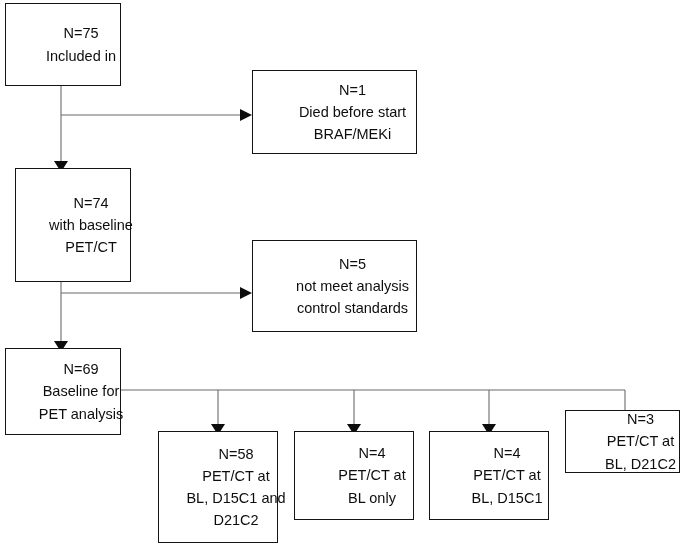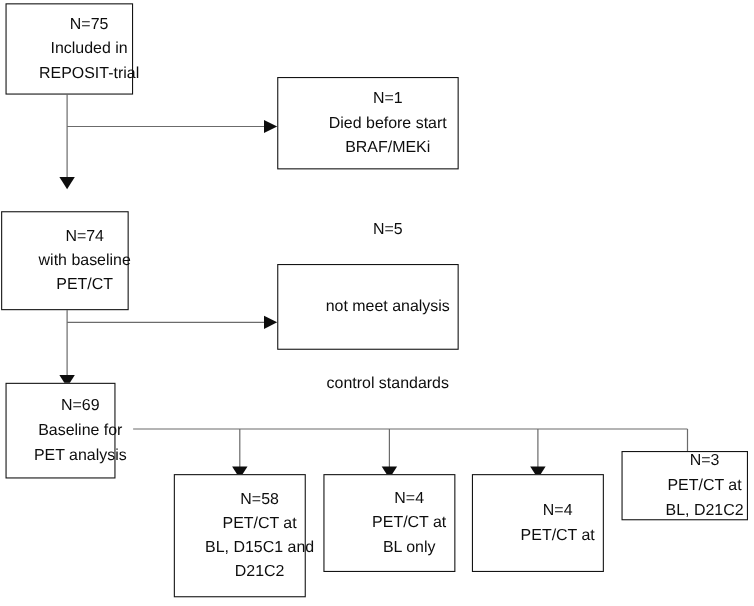--- a/index.html
+++ b/index.html
@@ -49,23 +49,23 @@
     stroke-width: 1.1px;
     fill: none;
   }
   .arrowhead {
     fill: #0d0d0d;
   }
 
   
   #node-included-trial   { left: 5px;   top: 3px;   width: 116px; height: 83px; }
   #node-died-before      { left: 252px; top: 70px;  width: 165px; height: 84px; }
-  #node-baseline-petct   { left: 1px;   top: 168px; width: 116px; height: 90px; margin-top: 24px; }
-  #node-failed-qc        { left: 252px; top: 240px; width: 165px; height: 78px; gap: 48px; }
-  #node-included-pet     { left: 5px;   top: 348px; width: 100px; height: 87px; }
+  #node-baseline-petct   { left: 15px;   top: 168px; width: 116px; height: 114px; }
+  #node-failed-qc        { left: 252px; top: 240px; width: 165px; height: 92px; }
+  #node-included-pet     { left: 5px;   top: 348px; width: 116px; height: 87px; }
   #node-petct-all        { left: 158px; top: 431px; width: 120px; height: 112px; }
   #node-petct-bl-only    { left: 294px; top: 431px; width: 120px; height: 89px; }
   #node-petct-bl-d15c1   { left: 429px; top: 431px; width: 120px; height: 89px; }
   #node-petct-bl-d21c2   { left: 565px; top: 410px; width: 115px; height: 63px; text-align: right; }
 </style>
 </head>
 <body>
 
 <div id="flowchart">
 
@@ -94,21 +94,20 @@
     <path class="wire" d="M 489,390 L 489,425"></path>
     <polygon class="arrowhead" points="482,424 496,424 489,435"></polygon>
 
     <path class="wire" d="M 625,390 L 625,425"></path>
     <polygon class="arrowhead" points="618,424 632,424 625,435"></polygon>
   </svg>
 
   <div class="node" id="node-included-trial">
     <span class="ln">N=75</span>
     <span class="ln">Included in</span>
-    <span class="ln">REPOSIT-trial</span>
   </div>
 
   <div class="node" id="node-died-before">
     <span class="ln">N=1</span>
     <span class="ln">Died before start</span>
     <span class="ln">BRAF/MEKi</span>
   </div>
 
   <div class="node" id="node-baseline-petct">
     <span class="ln">N=74</span>
@@ -137,20 +136,21 @@
 
   <div class="node" id="node-petct-bl-only">
     <span class="ln">N=4</span>
     <span class="ln">PET/CT at</span>
     <span class="ln">BL only</span>
   </div>
 
   <div class="node" id="node-petct-bl-d15c1">
     <span class="ln">N=4</span>
     <span class="ln">PET/CT at</span>
+    <span class="ln">BL, D15C1</span>
   </div>
 
   <div class="node" id="node-petct-bl-d21c2">
     <span class="ln">N=3</span>
     <span class="ln">PET/CT at</span>
     <span class="ln">BL, D21C2</span>
   </div>
 
 </div>
 

